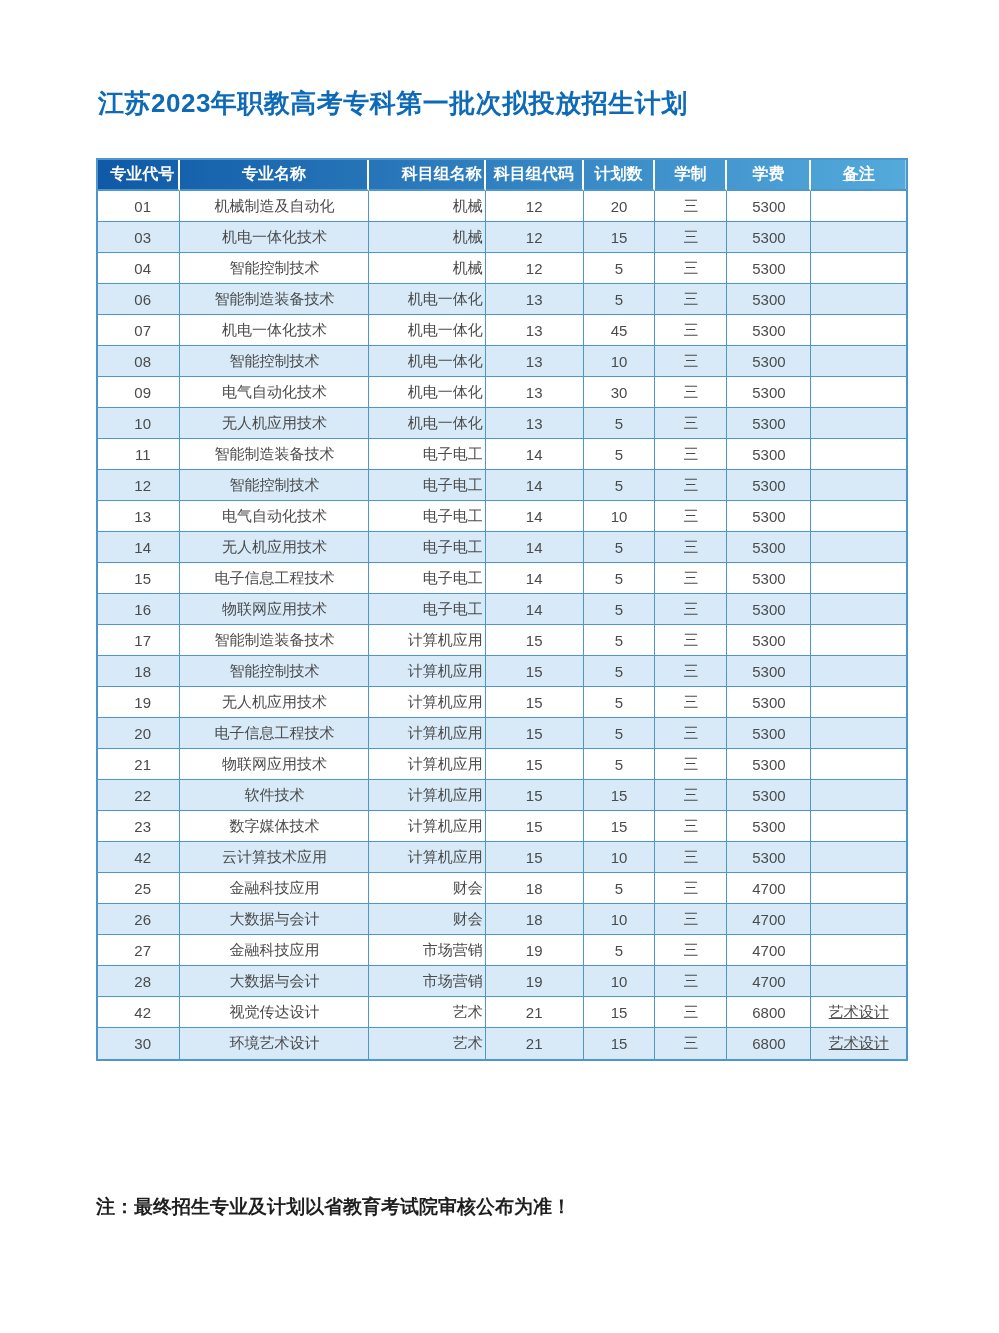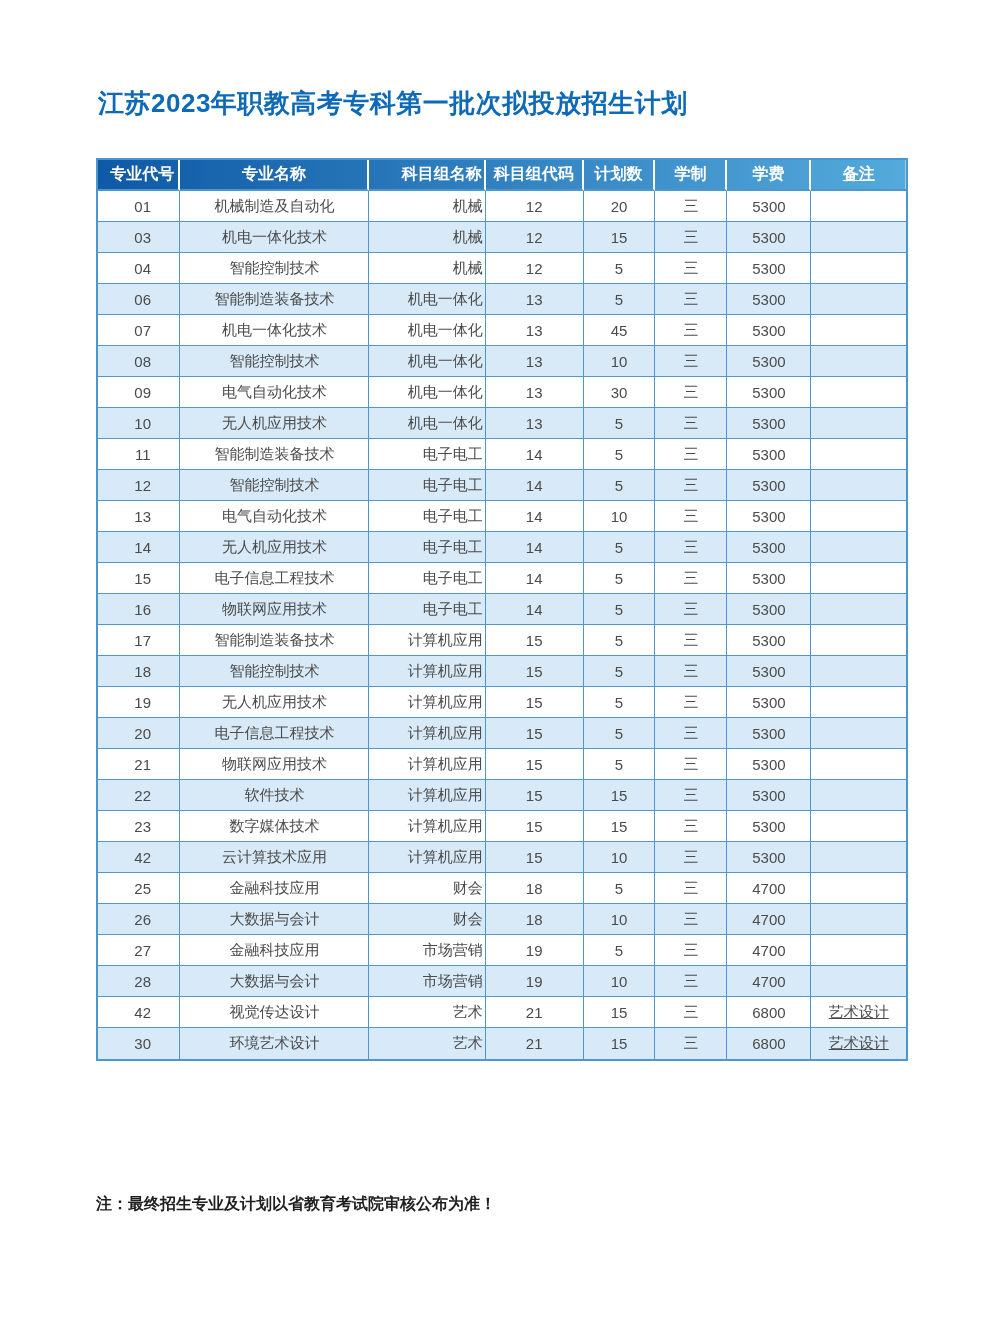--- a/index.html
+++ b/index.html
@@ -72,21 +72,21 @@
   .plan-table th:nth-child(4), .plan-table td:nth-child(4) { width: 12.1%; }
   .plan-table th:nth-child(5), .plan-table td:nth-child(5) { width: 8.9%; }
   .plan-table th:nth-child(6), .plan-table td:nth-child(6) { width: 8.9%; }
   .plan-table th:nth-child(7), .plan-table td:nth-child(7) { width: 10.4%; }
   .plan-table th:nth-child(8), .plan-table td:nth-child(8) { width: 11.7%; text-decoration: underline; }
   .note {
     position: absolute;
     left: 96px;
     top: 1194px;
     margin: 0;
-    font-size: 16px;
+    font-size: 19px;
     font-weight: bold;
     color: #1f1f1f;
     white-space: nowrap;
   }
 </style>
 </head>
 <body>
 
 <div class="page">
   <h1 class="title">江苏2023年职教高考专科第一批次拟投放招生计划</h1>

